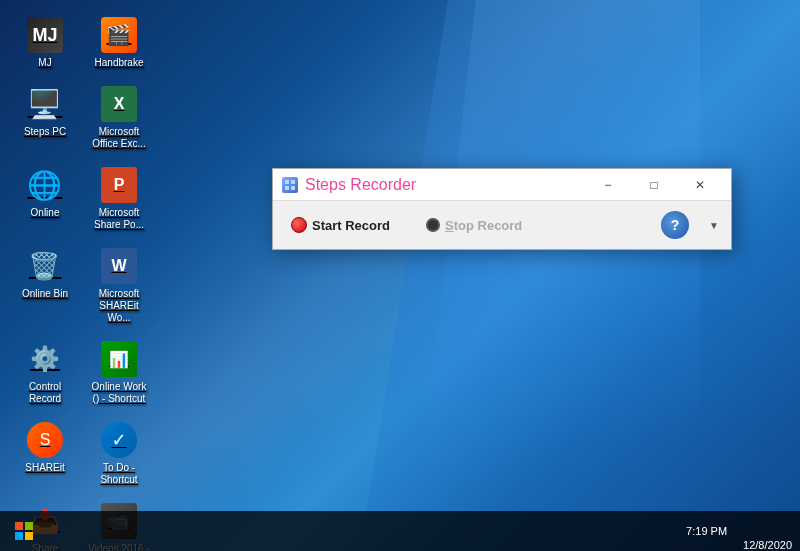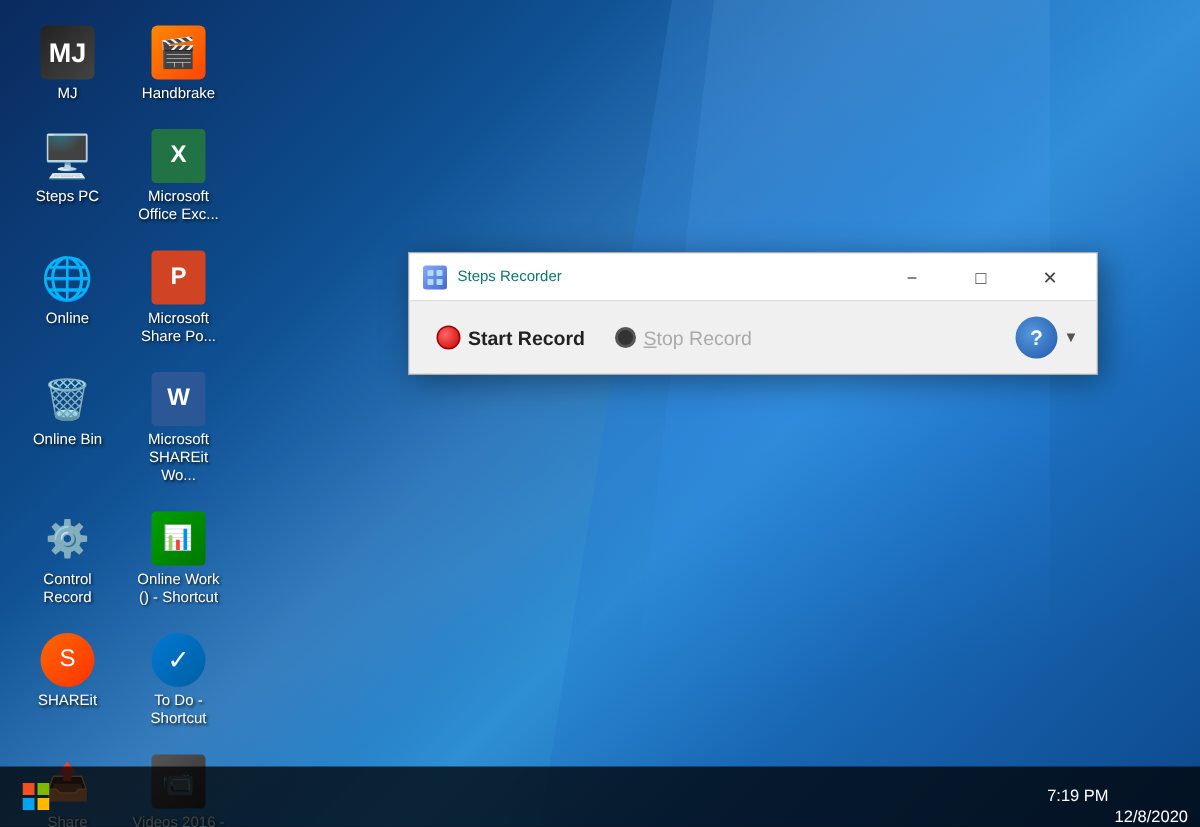--- a/index.html
+++ b/index.html
@@ -79,36 +79,37 @@
       height: 18px;
     }
 
     .taskbar-tray {
       margin-left: auto;
       display: flex;
       align-items: center;
       padding-right: 8px;
       color: #fff;
       font-size: 11px;
-      gap: 4px;
+      gap: 16px;
     }
 
     
     .desktop-icons {
       position: absolute;
       top: 10px;
       left: 10px;
       display: flex;
       flex-direction: column;
       gap: 4px;
     }
 
     .icon-row {
       display: flex;
       gap: 4px;
+      text-decoration: underline;
     }
 
     .desktop-icon {
       width: 70px;
       display: flex;
       flex-direction: column;
       align-items: center;
       padding: 6px 4px;
       cursor: pointer;
       border-radius: 4px;
@@ -160,22 +161,22 @@
       width: 18px;
       height: 18px;
       margin-right: 6px;
       display: flex;
       align-items: center;
       justify-content: center;
     }
 
     .window-title {
       flex: 1;
-      font-size: 10px;
-      color: #0f766e;
+      font-size: 16px;
+      color: #ec4899;
       font-family: 'Segoe UI', Arial, sans-serif;
     }
 
     .window-controls {
       display: flex;
       gap: 0;
     }
 
     .win-btn {
       width: 46px;
@@ -190,21 +191,21 @@
       border: none;
       transition: background 0.1s;
     }
 
     .window-toolbar {
       background: #f0f0f0;
       height: 48px;
       display: flex;
       align-items: center;
       padding: 0 8px;
-      gap: 0;
+      gap: 16px;
     }
 
     .toolbar-btn {
       display: flex;
       align-items: center;
       gap: 5px;
       padding: 6px 10px;
       cursor: pointer;
       border: none;
       background: transparent;
@@ -215,20 +216,21 @@
       white-space: nowrap;
     }
 
     .toolbar-btn.active {
       font-weight: bold;
     }
 
     .toolbar-btn.disabled {
       color: #aaa;
       cursor: default;
+      font-weight: bold;
     }
 
     .record-dot {
       width: 16px;
       height: 16px;
       background: radial-gradient(circle at 35% 35%, #ff6666, #cc0000);
       border-radius: 50%;
       border: 1px solid #990000;
       flex-shrink: 0;
     }

